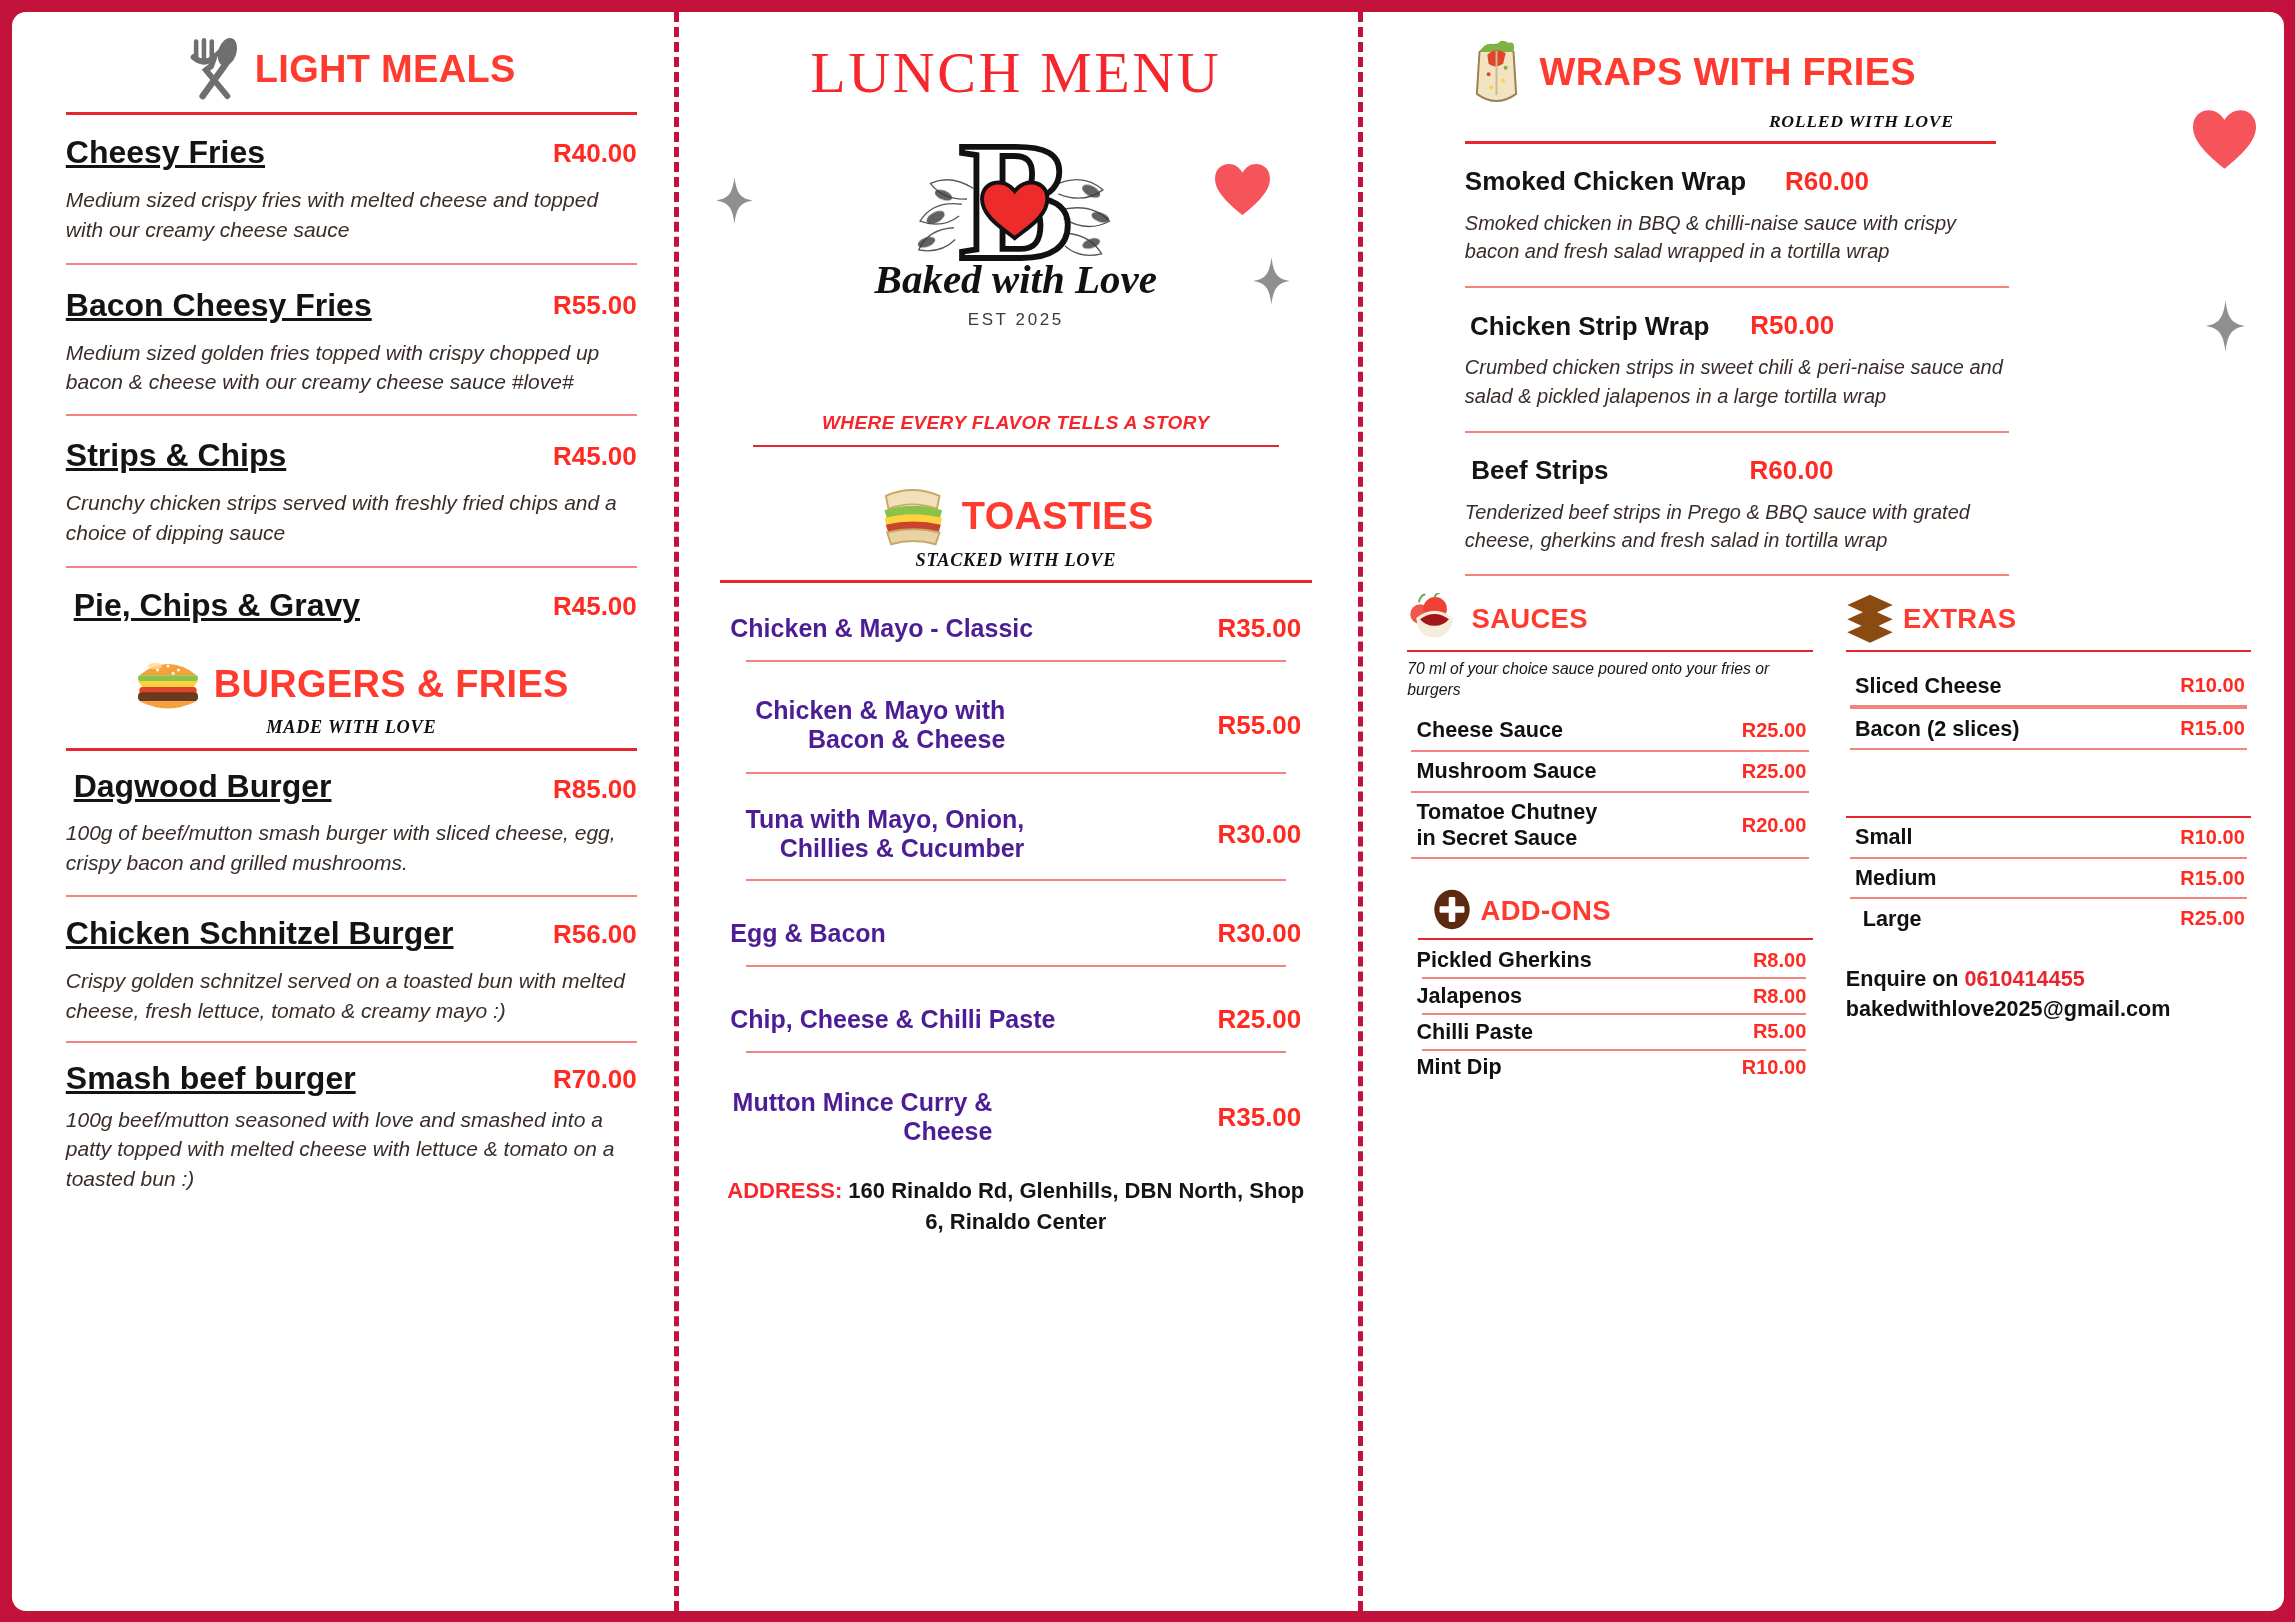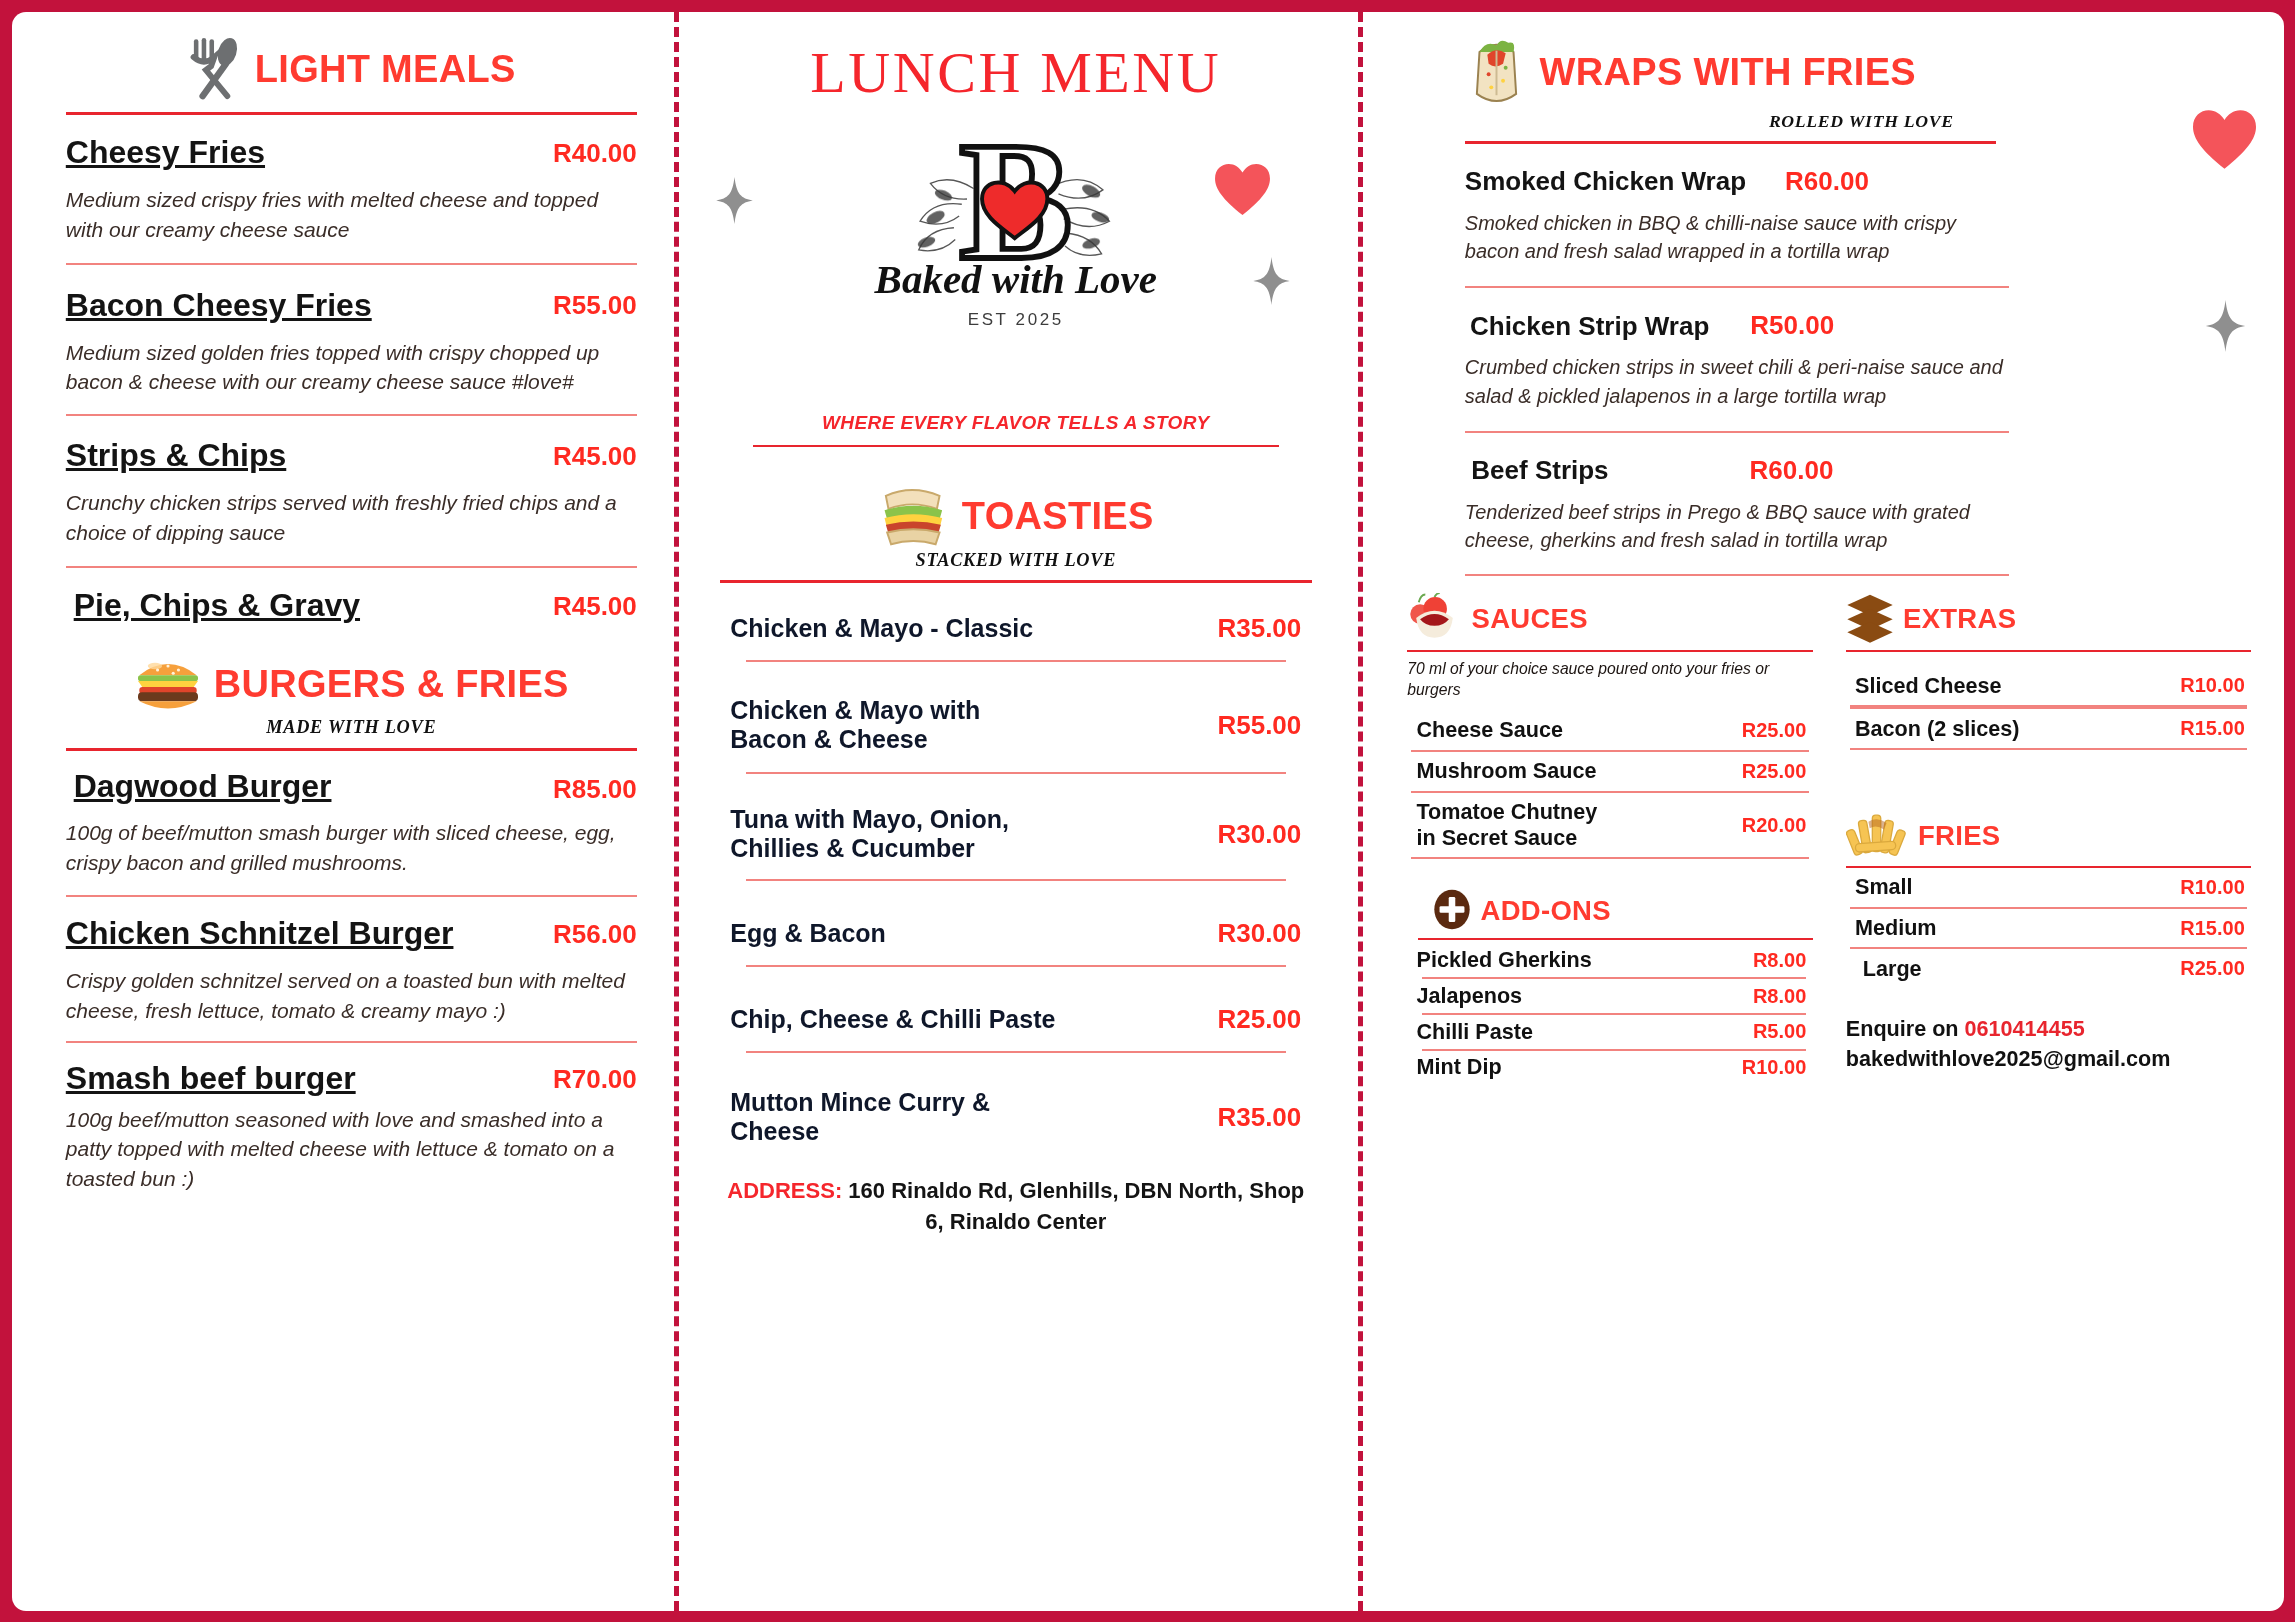--- a/index.html
+++ b/index.html
@@ -81,21 +81,21 @@
     margin-top:13px;
   }
   .logo-wrap { position:relative; height:294px; margin-top:11.8px; }
   .tagline {
     text-align:center; color:#f5262c; font-weight:bold; font-style:italic;
     font-size:19px; letter-spacing:0.4px; margin-top:3.9px;
   }
   .tagline-rule { border:0; border-top:2.6px solid #e8252e; margin:10.5px 33px 0 33px; }
   .col-center .toast-head .sec-title { font-size:38px; }
   .col-center .sec-sub { font-size:18.3px; margin-top:1.3px; }
-  .col-center .item-name { font-size:25px; color:#0f172a; font-weight:bold; }
+  .col-center .item-name { font-size:25px; color:#4c1d95; font-weight:bold;text-align:right; }
   .col-center .item-price { font-size:26px; }
   .addr {
     text-align:center; font-weight:bold; font-size:22px; line-height:1.4;
     color:#141414; margin-top:29px;
   }
   .addr b { color:#f5262c; }
 
   
   .col-right .wraps-head .sec-title { font-size:38px; }
   .col-right .sec-sub { font-size:17.7px; margin-top:1.3px; }
@@ -513,36 +513,20 @@
           </div>
           <hr class="prow-rule" style="margin:0 6.5px 0 14.4px">
           <div class="prow" style="padding:3.9px 6.5px 3.9px 9.2px">
             <span class="pname">Mint Dip</span>
             <span class="pprice">R10.00</span>
           </div>
         </div>
       </div>
 
       <div class="panel" style="margin-top:-79px">
-        <div class="sec-head">
-          <span class="icon">
-            <svg width="63" height="48" viewBox="0 0 96 74">
-              <g fill="#f6c453" stroke="#dba93d" stroke-width="2">
-                <rect x="6" y="30" width="13" height="40" rx="5" transform="rotate(-22 12 50)"></rect>
-                <rect x="22" y="16" width="13" height="50" rx="5" transform="rotate(-10 28 40)"></rect>
-                <rect x="40" y="8" width="13" height="56" rx="5"></rect>
-                <rect x="56" y="16" width="13" height="50" rx="5" transform="rotate(10 62 40)"></rect>
-                <rect x="72" y="30" width="13" height="40" rx="5" transform="rotate(22 78 50)"></rect>
-                <rect x="14" y="50" width="62" height="13" rx="6" transform="rotate(-4 45 56)"></rect>
-              </g>
-              <path d="M34 18 q14 -8 28 2 l-4 10 q-12 -8 -22 -2 z" fill="#b5651d" opacity=".5"></path>
-            </svg>
-          </span>
-          <span class="sec-title">FRIES</span>
-        </div>
         <hr class="rule-thick">
         <div>
           <div class="prow">
             <span class="pname">Small</span>
             <span class="pprice">R10.00</span>
           </div>
           <hr class="prow-rule">
           <div class="prow">
             <span class="pname">Medium</span>
             <span class="pprice">R15.00</span>

